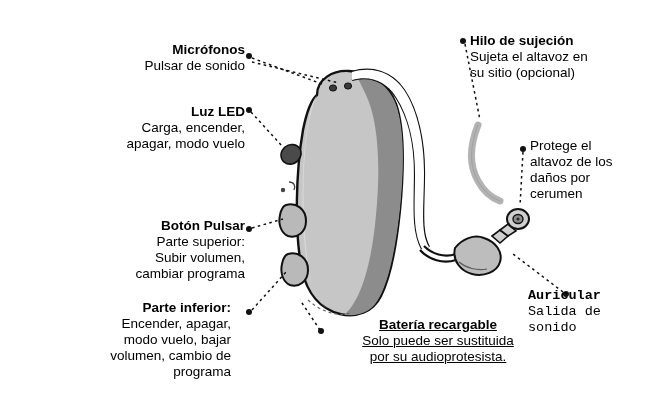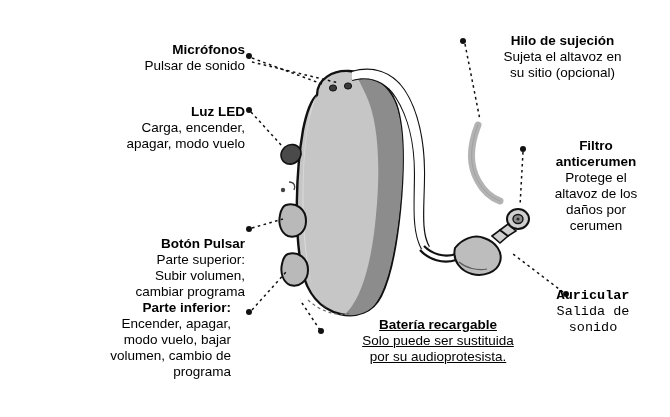--- a/index.html
+++ b/index.html
@@ -34,26 +34,26 @@
   .label .title {
     font-weight: bold;
     display: block;
   }
   .label .sub {
     display: block;
     font-weight: normal;
   }
   .ta-right { text-align: right; }
   .ta-left  { text-align: center; text-decoration: underline; }
-  .ta-center{ text-align: center; }
+  .ta-center{ }
 
   
   #lbl-microfonos { left: 60px;  top: 42px;  width: 185px; }
   #lbl-luzled     { left: 40px;  top: 104px; width: 205px; text-align: right; }
-  #lbl-boton      { left: 48px;  top: 236px; width: 197px; }
+  #lbl-boton      { left: 48px;  top: 218px; width: 197px; }
   #lbl-boton-inf  { left: 24px;  top: 300px; width: 207px; }
   #lbl-bateria    { left: 328px; top: 317px; width: 220px; }
   #lbl-hilo       { left: 470px; top: 33px;  width: 185px; }
   #lbl-filtro     { left: 530px; top: 138px; width: 132px; }
   #lbl-auricular  { left: 528px; top: 288px; width: 130px; font-family: Liberation Mono, monospace; }
 </style>
 </head>
 <body>
 
 <div id="diagram">
@@ -208,21 +208,20 @@
     <span class="title">Batería recargable</span>
     <span class="sub">Solo puede ser sustituida<br>por su audioprotesista.</span>
   </div>
 
   <div class="label ta-center" id="lbl-hilo">
     <span class="title">Hilo de sujeción</span>
     <span class="sub">Sujeta el altavoz en<br>su sitio (opcional)</span>
   </div>
 
   <div class="label ta-center" id="lbl-filtro">
-    <span class="title">Filtro<br>anticerumen</span>
     <span class="sub">Protege el<br>altavoz de los<br>daños por<br>cerumen</span>
   </div>
 
   <div class="label ta-center" id="lbl-auricular">
     <span class="title">Auricular</span>
     <span class="sub">Salida de<br>sonido</span>
   </div>
 
 </div>
 

